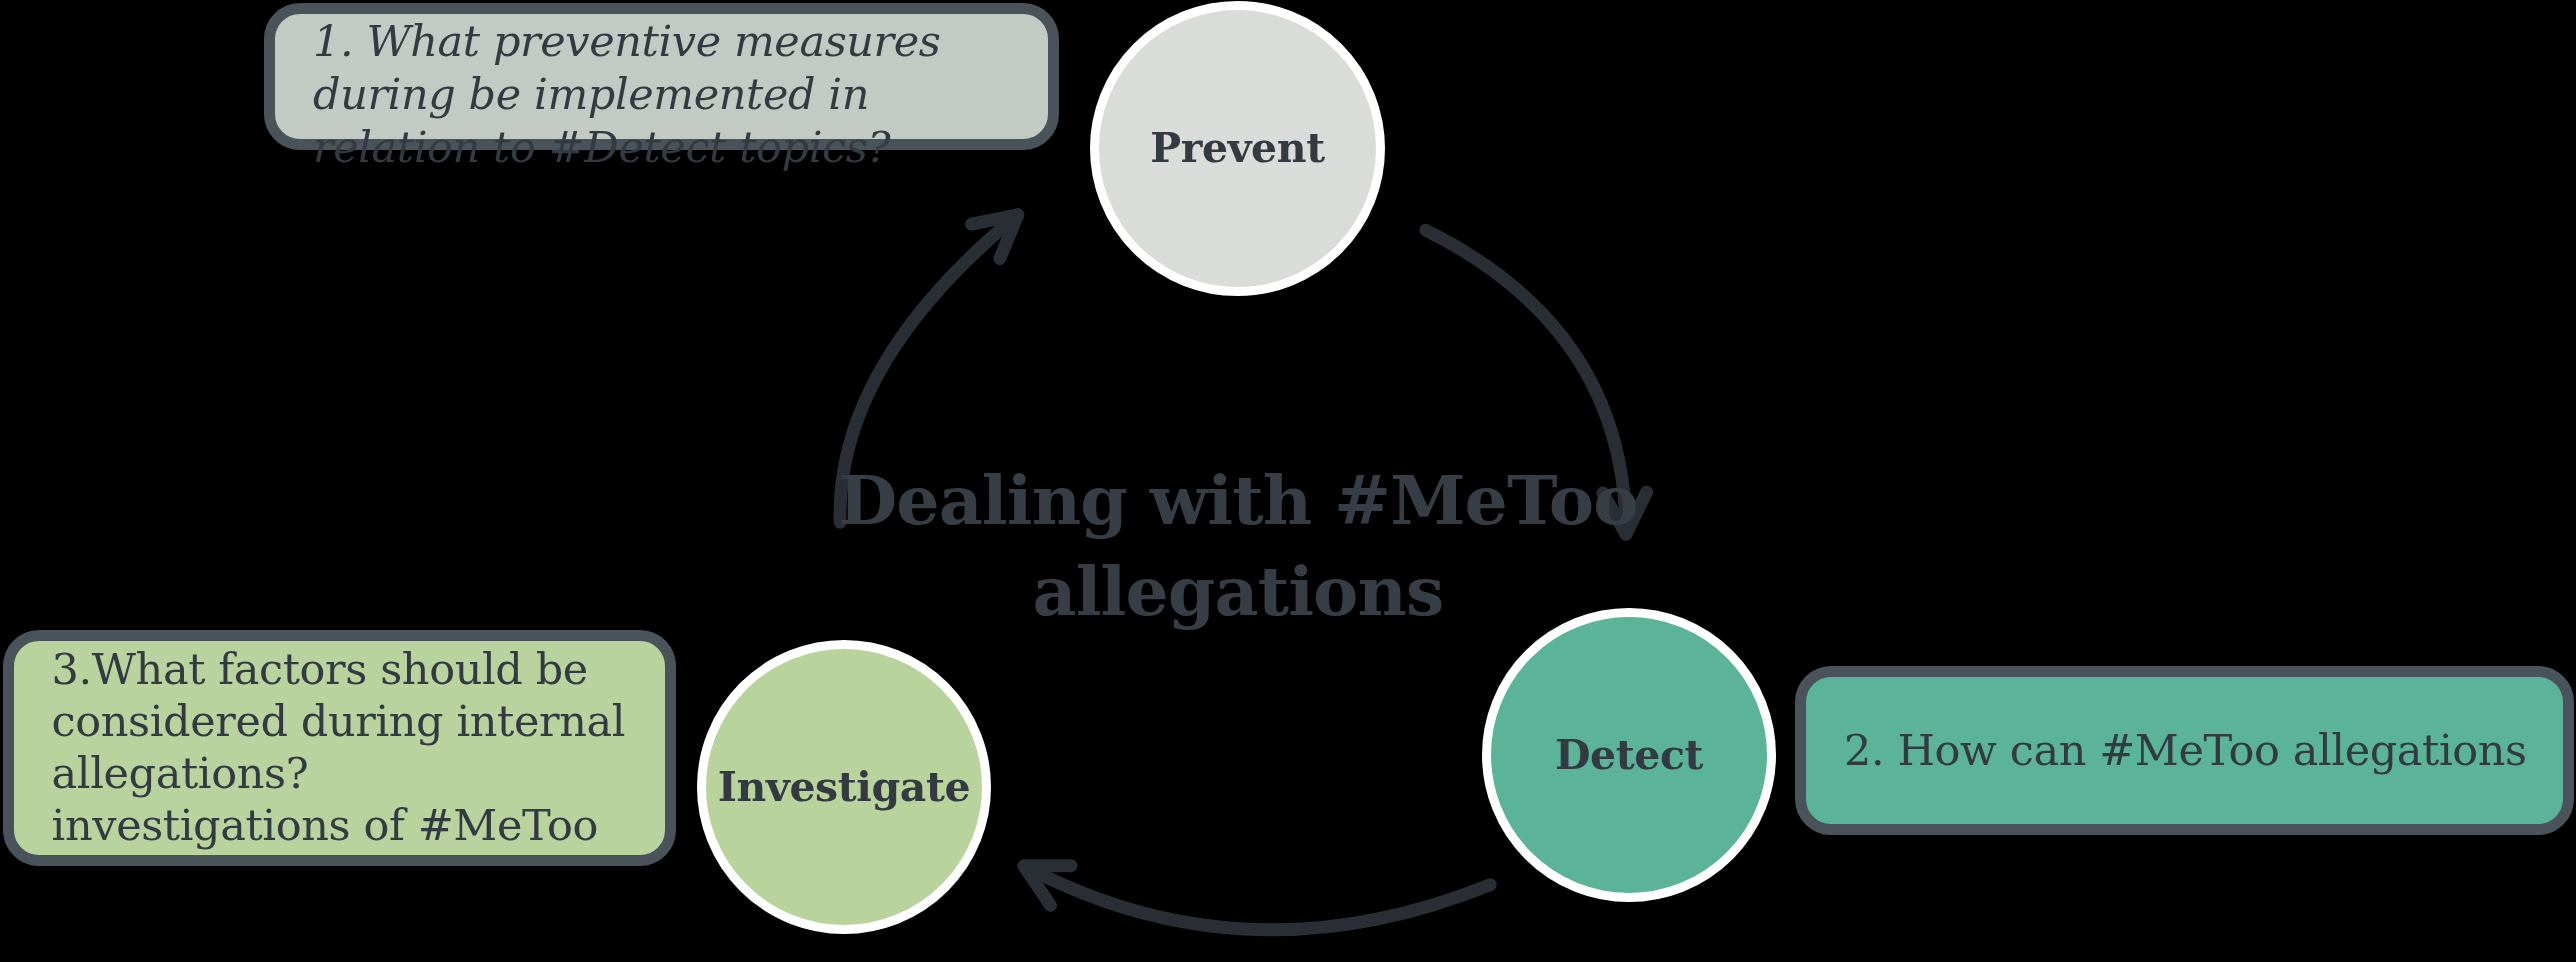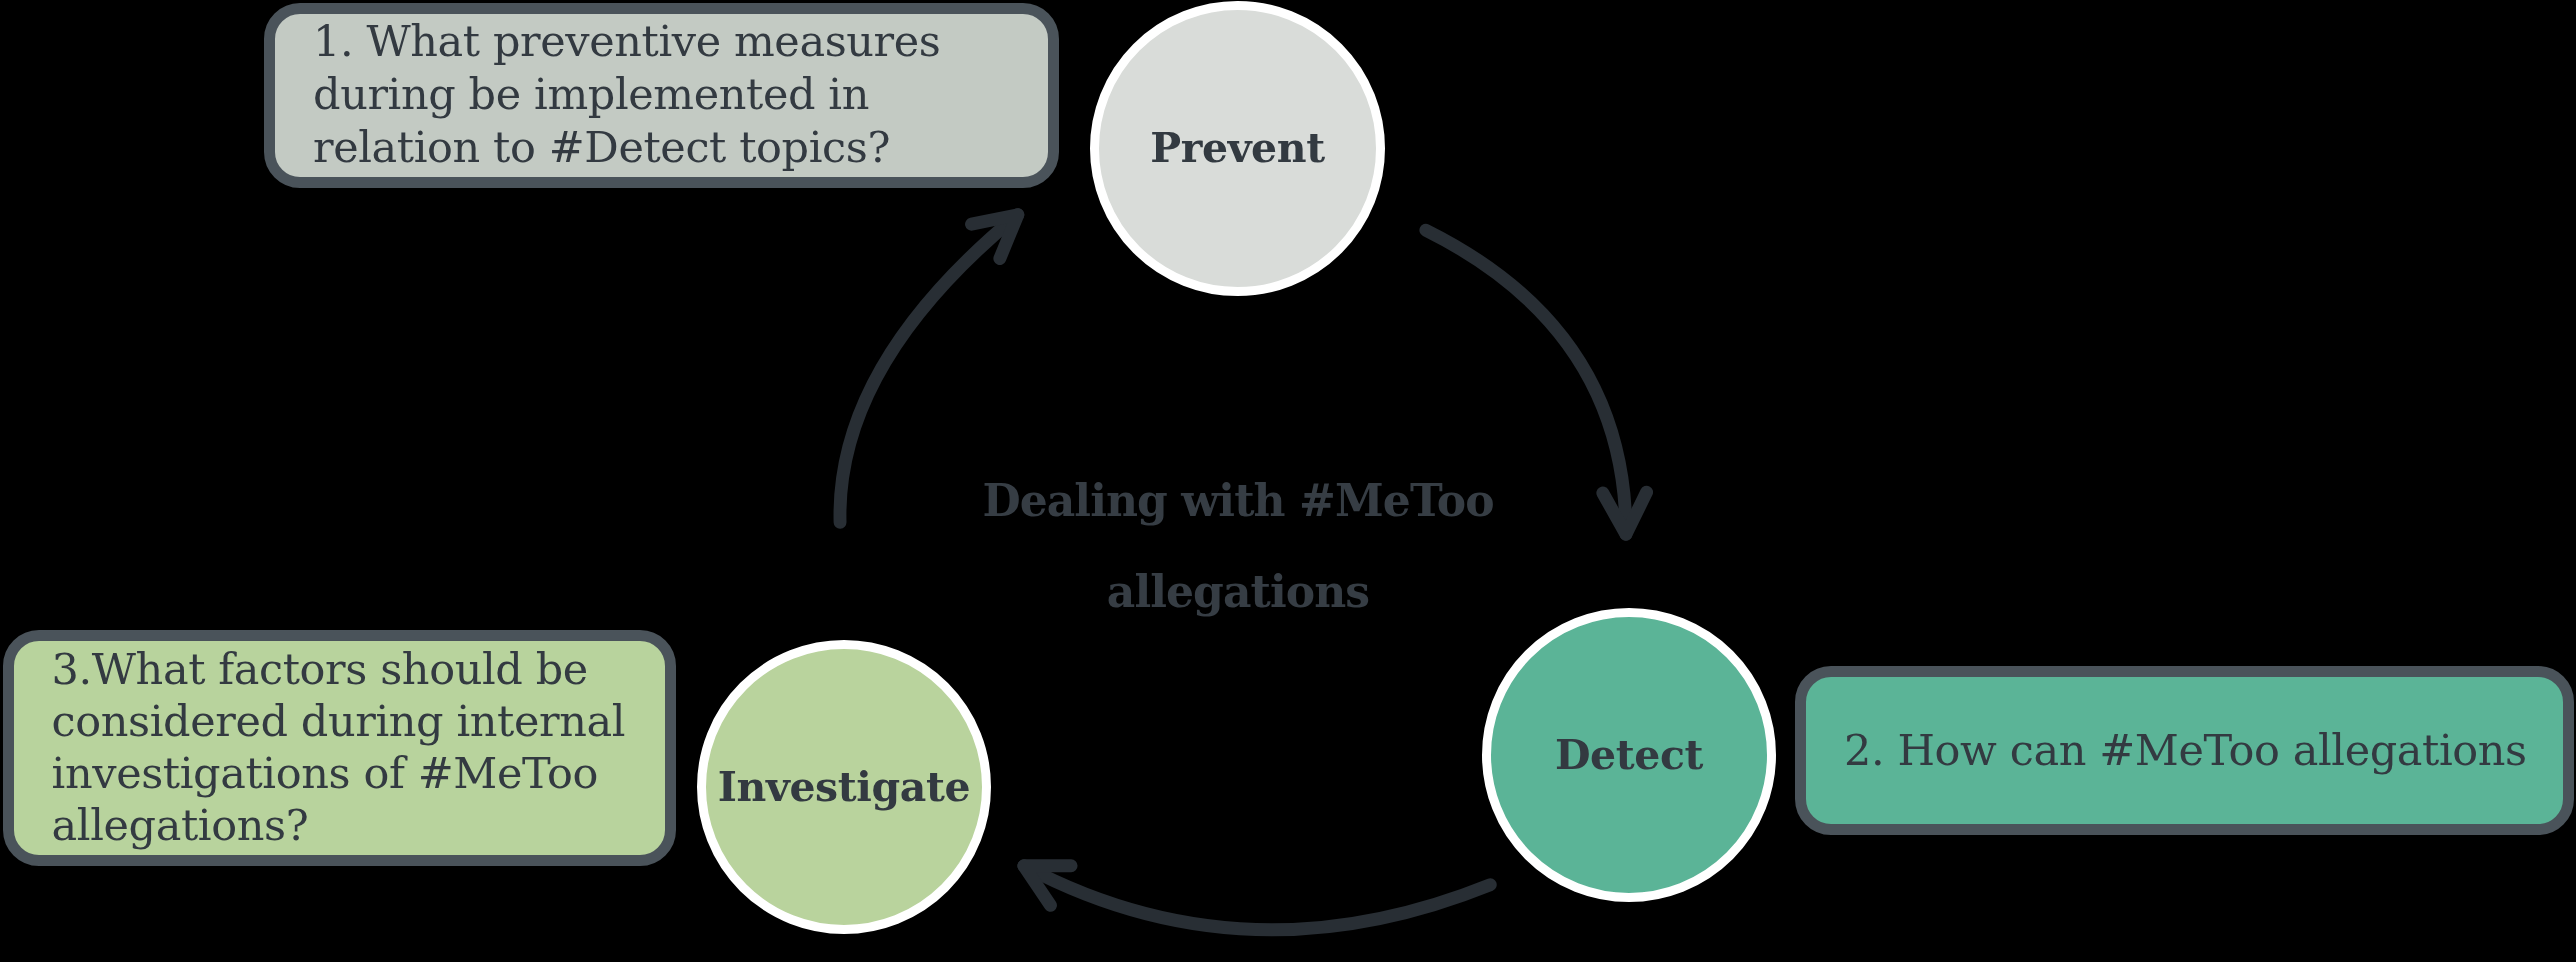--- a/index.html
+++ b/index.html
@@ -30,38 +30,38 @@
     stroke-linecap:round;stroke-linejoin:round;
   }
   .callout{
     position:absolute;box-sizing:border-box;
     border:11px solid var(--box-border);
     border-radius:36px;
     color:var(--text);
     font-size:43px;line-height:53px;letter-spacing:-0.4px;
   }
   .callout .line{white-space:nowrap;}
-  .callout.c1{left:264px;top:2.6px;width:795px;height:185px;background:var(--box1-fill);padding:1.7px 20.6px 1.7px 38px;}
+  .callout.c1{left:264px;top:2.6px;width:795px;height:147px;background:var(--box1-fill);padding:1.7px 20.6px 1.7px 38px;font-style:italic;}
   .callout.c2{left:1795px;top:666px;width:779px;height:169px;background:var(--box2-fill);padding:1.7px 20.6px 1.7px 38px;display:flex;flex-direction:column;justify-content:center;gap:40px;}
   .callout.c3{left:2.6px;top:630px;width:673px;height:236px;background:var(--box3-fill);padding:1.7px 20.6px 1.7px 38px;line-height:52px;}
   .circle{
     position:absolute;box-sizing:border-box;
     border:9.4px solid var(--circle-ring);
     border-radius:50%;
     display:flex;align-items:center;justify-content:center;
     color:var(--text);
     font-weight:bold;font-size:41px;letter-spacing:-0.4px;
   }
   .circle.prevent{left:1090px;top:0.9px;width:295px;height:295px;background:var(--prevent-fill);}
   .circle.investigate{left:697px;top:640px;width:294px;height:294px;background:var(--investigate-fill);}
   .circle.detect{left:1482px;top:608px;width:294px;height:294px;background:var(--detect-fill);}
   .diagram-title{
     position:absolute;left:740px;top:455px;width:996px;
     text-align:center;color:var(--title-text);
-    font-weight:bold;font-size:44px;line-height:91px;letter-spacing:-0.9px;
+    font-weight:bold;font-size:68px;line-height:91px;letter-spacing:-0.9px;
   }
 </style>
 </head>
 <body>
 
 <div class="stage">
 
   <svg class="arrows" viewBox="0 0 2999 1120">
     <path d="M 1660 268 Q 1893 384 1893 622"></path>
     <polyline points="1917,573 1893,622 1866,574"></polyline>
@@ -77,22 +77,22 @@
     <div class="line">relation to #Detect topics?</div>
   </div>
 
   <div class="callout c2">
     <div class="line">2. How can #MeToo allegations</div>
   </div>
 
   <div class="callout c3">
     <div class="line">3.What factors should be</div>
     <div class="line">considered during internal</div>
+    <div class="line">allegations?</div>
     <div class="line">investigations of #MeToo</div>
-    <div class="line">allegations?</div>
   </div>
 
   <div class="circle detect">
     <span>Detect</span>
   </div>
 
   <div class="circle prevent">
     <span>Prevent</span>
   </div>
 

